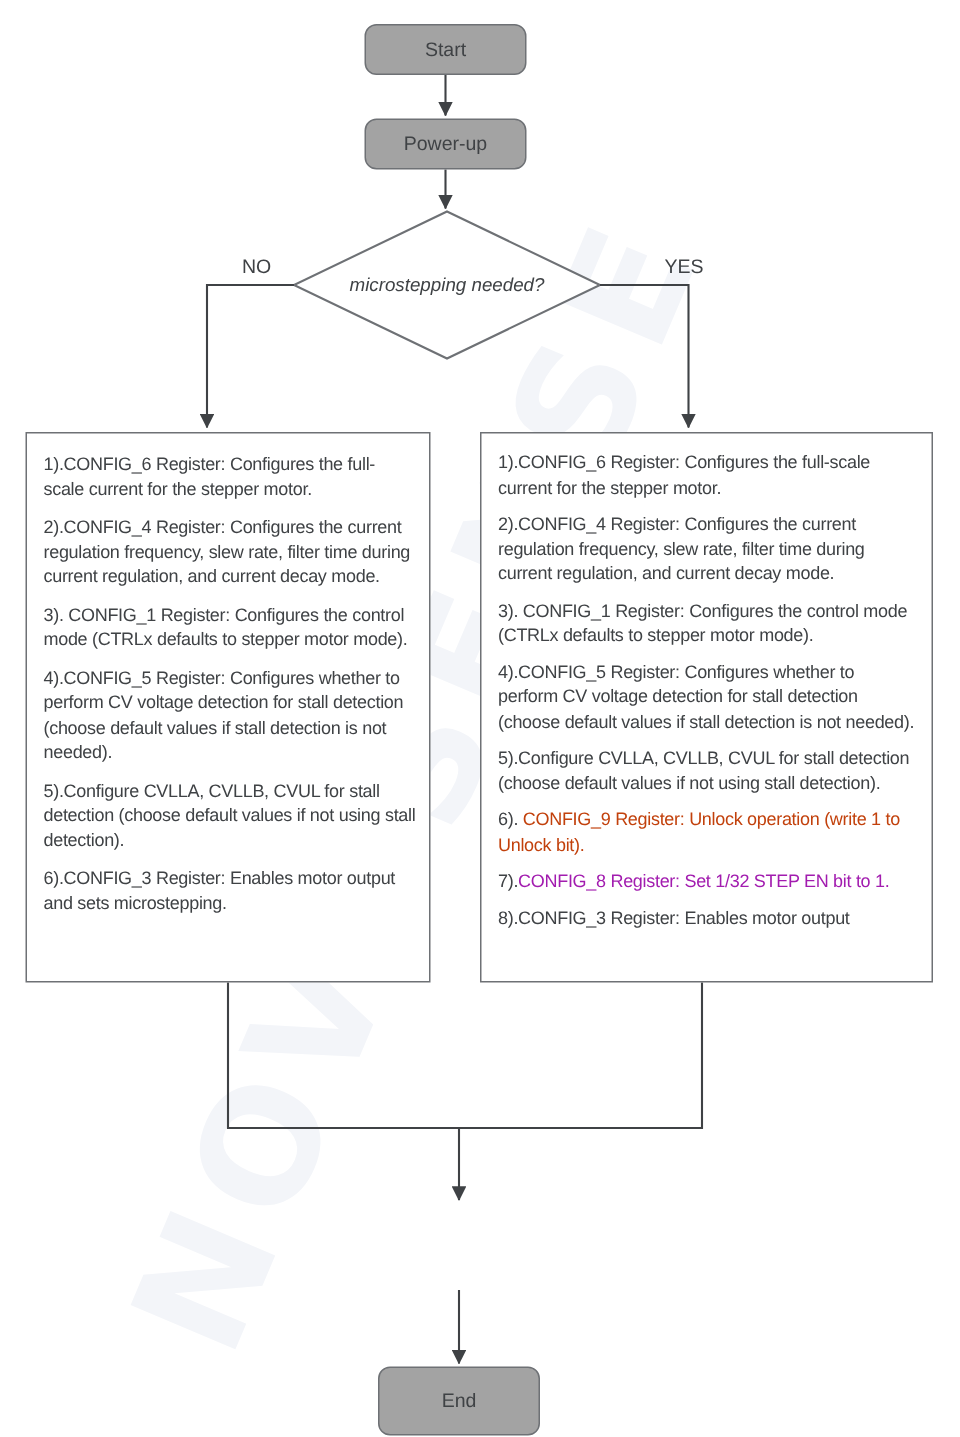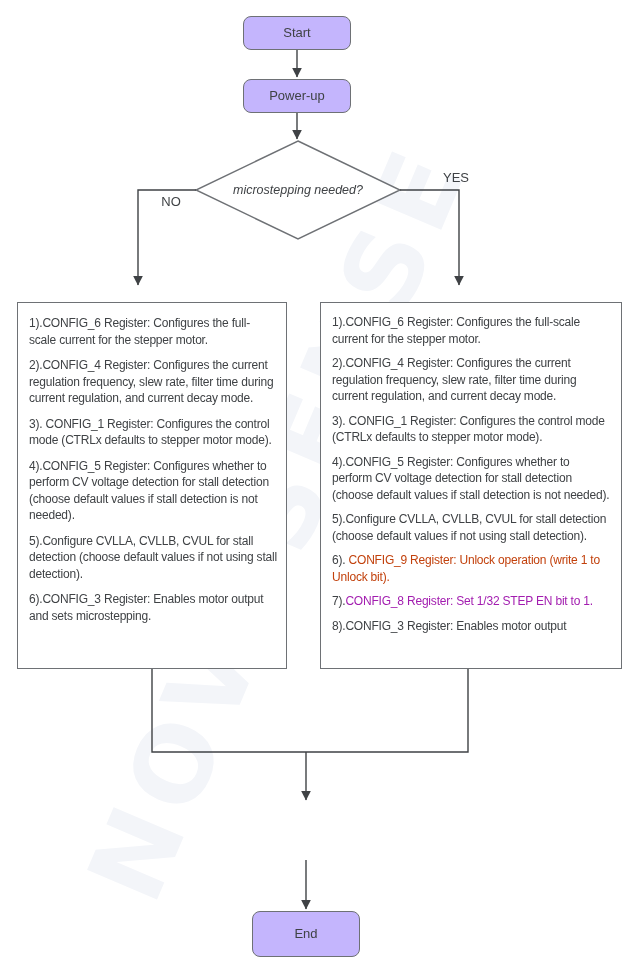--- a/index.html
+++ b/index.html
@@ -16,46 +16,45 @@
     font-weight:800; font-size:104px; letter-spacing:10px;
     white-space:nowrap; user-select:none;
   }
   
   #connectors { position:absolute; left:0; top:0; z-index:1; }
   #connectors path.link { fill:none; stroke:#3F4245; stroke-width:1.4; }
   #connectors .diamond { fill:#ffffff; stroke:#6E7175; stroke-width:1.4; }
   
   .node {
     position:absolute; z-index:2; box-sizing:border-box;
-    background:#c4b5fd; border:1.4px solid #6E7175;
+    background:#a3a3a3; border:1.4px solid #6E7175;
     display:flex; align-items:center; justify-content:center;
     text-align:center; font-size:13px; line-height:16px;
   }
   .rounded { border-radius:8px; }
   #node-start   { left:243px; top:16px;  width:108px; height:34px; }
   #node-powerup { left:243px; top:79px;  width:108px; height:34px; }
   #node-provide { left:252px; top:802px; width:108px; height:58px; border-radius:10px; padding:2px 6px; }
   #node-end     { left:252px; top:911px; width:108px; height:46px; }
   .decision-label {
     position:absolute; z-index:2; left:233px; top:162px; width:130px; height:56px;
     display:flex; align-items:center; justify-content:center; text-align:right;
     font-size:12.5px; line-height:16px;font-style:italic;
   }
   .branch-label {
     position:absolute; z-index:2; top:170px; font-size:13px; text-align:center;
   }
-  #label-no  { left:155px; width:32px;margin-top:24px; }
+  #label-no  { left:155px; width:32px; }
   #label-yes { left:410px; width:36px;margin-left:28px; }
   
   .bigbox {
     position:absolute; z-index:2; box-sizing:border-box;
     background:#ffffff; border:1.4px solid #6E7175;
     font-size:12px; line-height:16.5px; letter-spacing:-0.2px;
     overflow:hidden;
-    margin-top:14px;
   }
   #box-no  { left:17px;  top:288px; width:270px; height:367px; padding:12px 9px 6px 11px; }
   #box-yes { left:320px; top:288px; width:302px; height:367px; padding:11px 9px 6px 11px; }
   #box-no  p { margin:0 0 9px 0; }
   #box-yes p { margin:0 0 8px 0; }
   .bigbox p:last-child { margin-bottom:0; }
 </style>
 </head>
 <body>
 

